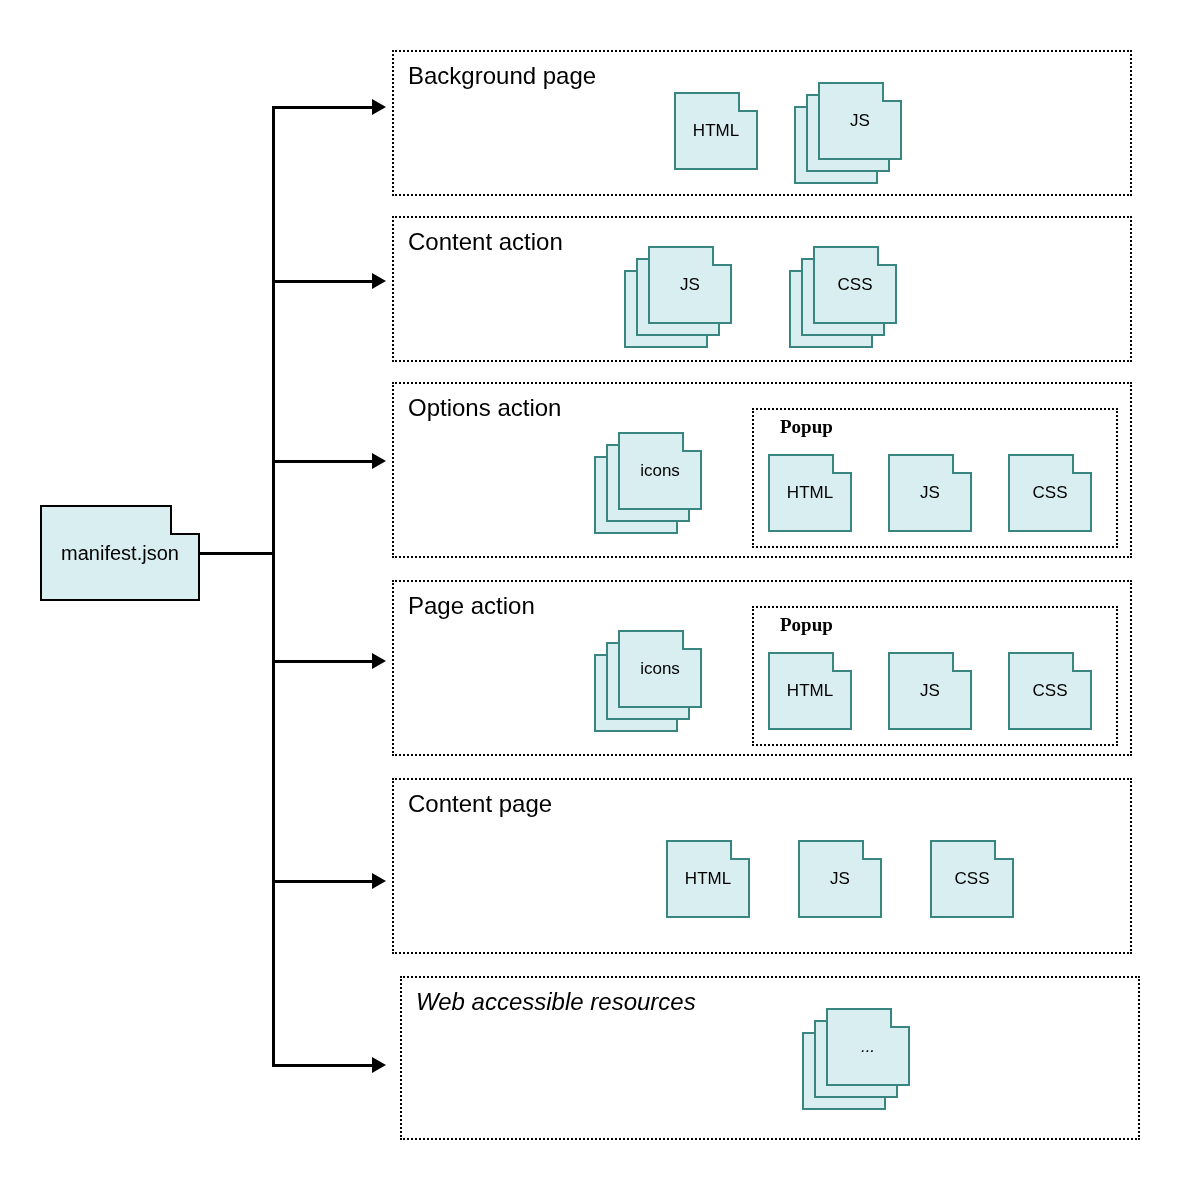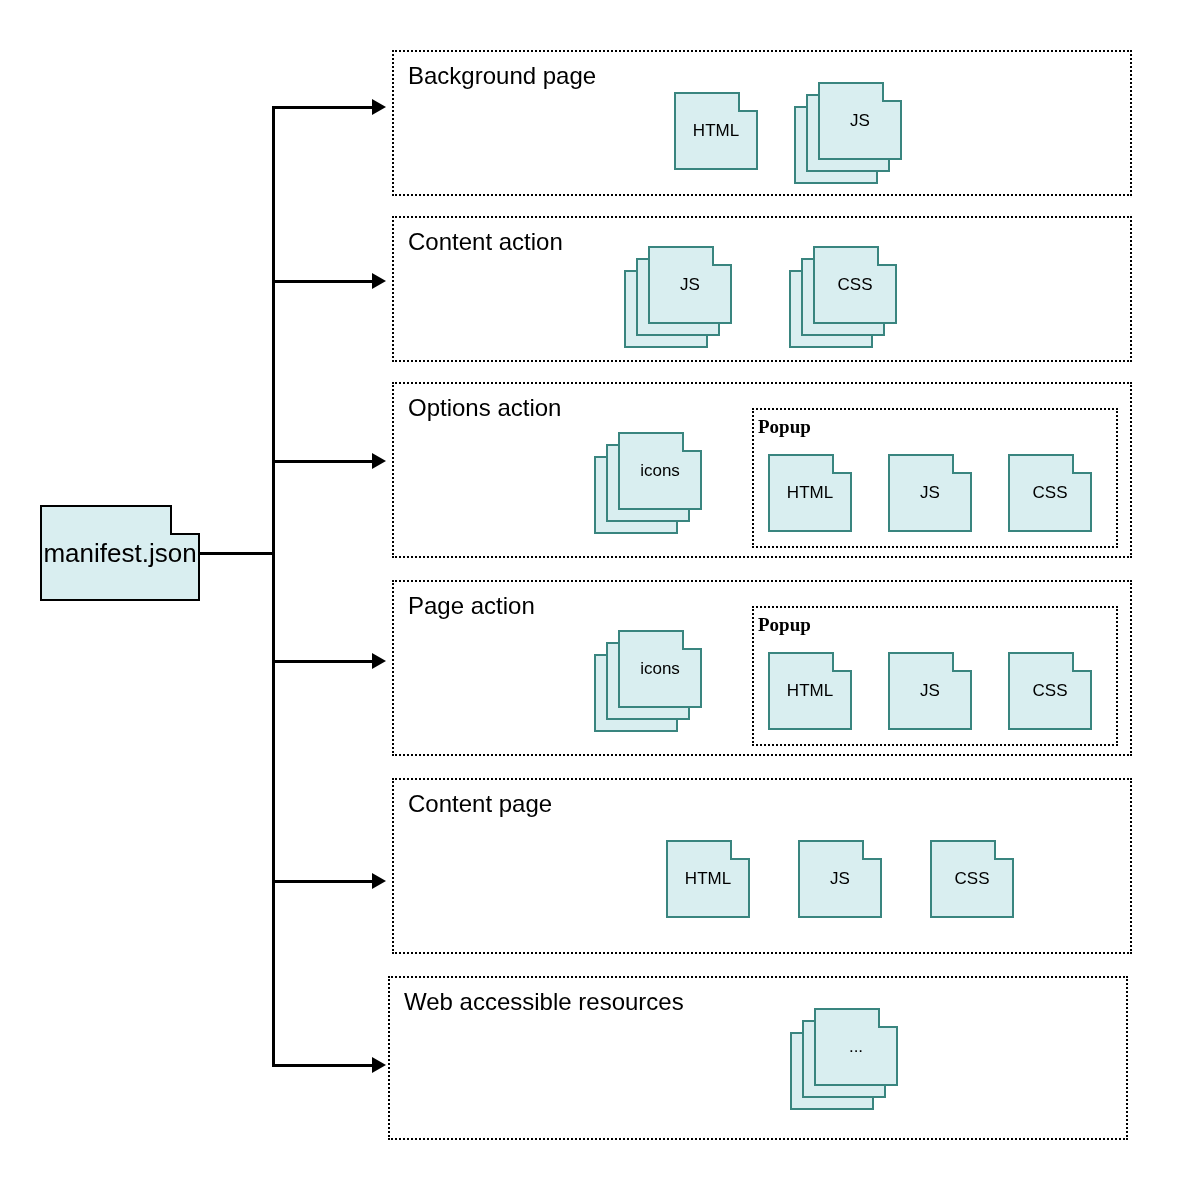--- a/index.html
+++ b/index.html
@@ -35,21 +35,21 @@
   }
   .root-doc .fold {
     position: absolute;
     top: -2px; right: -2px;
     width: 28px; height: 28px;
     background: #fff;
     border-left: 2px solid #000;
     border-bottom: 2px solid #000;
   }
   .root-label {
-    font-size: 26px;
+    font-size: 20px;
     color: #000;
     white-space: nowrap;
     z-index: 2;
   }
 
   
   .section {
     position: absolute;
     border: 2px dotted #000;
     box-sizing: border-box;
@@ -63,21 +63,21 @@
     color: #000;
   }
   
   .popup-box {
     position: absolute;
     border: 2px dotted #000;
     box-sizing: border-box;
   }
   .popup-title {
     position: absolute;
-    top: 6px; left: 4px;
+    top: 6px; left: 26px;
     font-size: 19px;
     font-family: Georgia, 'Times New Roman', serif;
     font-weight: bold;
   }
 
   
   .file {
     position: absolute;
     width: 84px;
     height: 78px;
@@ -301,21 +301,21 @@
     <div class="file" style="left:404px; top:60px;">
       <div class="corner"></div>
       <span>JS</span>
     </div>
     <div class="file" style="left:536px; top:60px;">
       <div class="corner"></div>
       <span>CSS</span>
     </div>
   </div>
 
-  <div class="section" style="left:388px; top:976px; width:740px; height:164px;">
+  <div class="section" style="left:400px; top:976px; width:740px; height:164px;font-style:italic;">
     <div class="section-title">Web accessible resources</div>
     <div class="file-stack" style="left:400px; top:30px;">
       <div class="layer" style="left:0px; top:24px;">
           <div class="corner"></div>
         </div>
       <div class="layer" style="left:12px; top:12px;">
           <div class="corner"></div>
         </div>
       <div class="top" style="left:24px; top:0px;">
         <div class="corner"></div>

